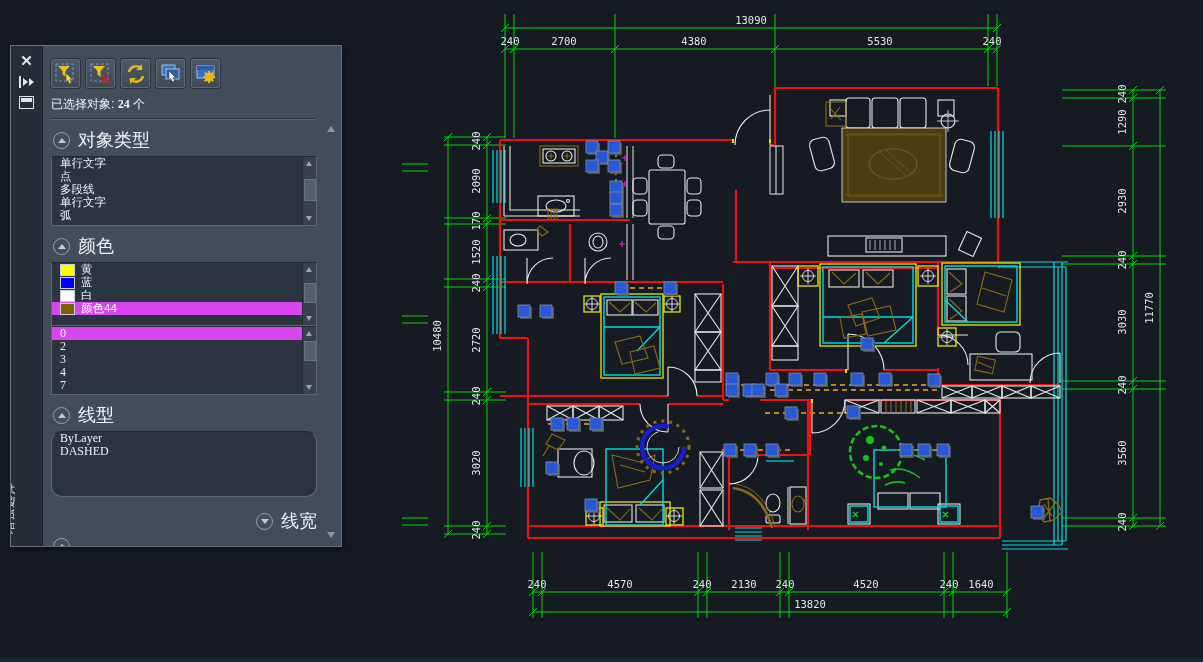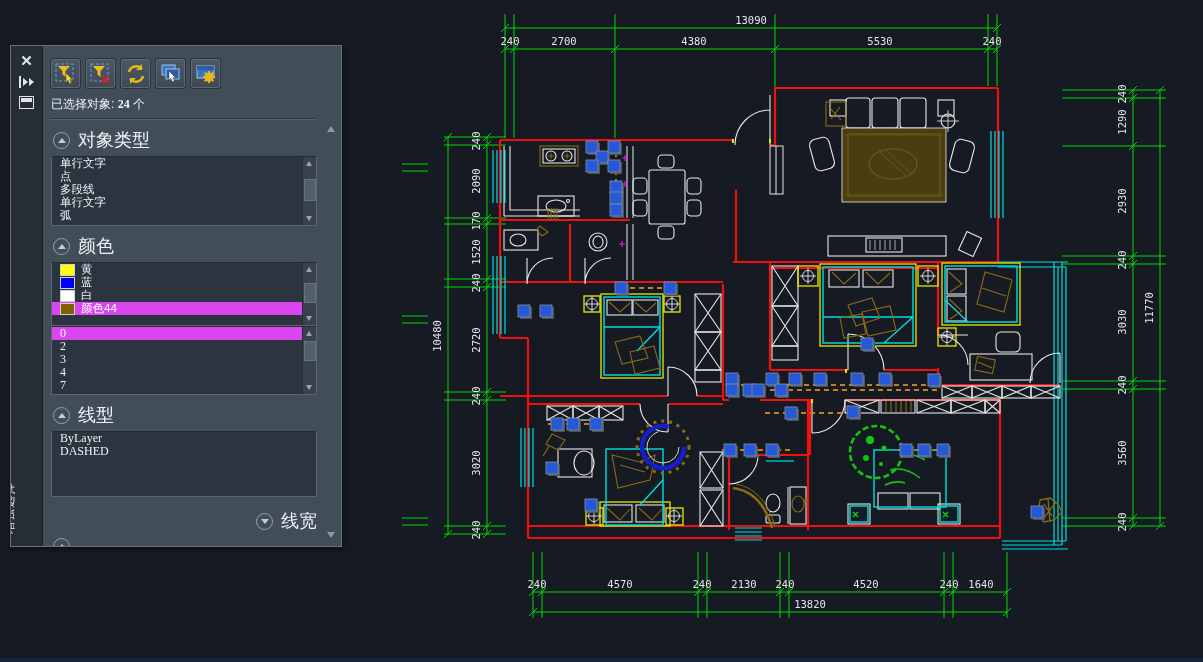--- a/index.html
+++ b/index.html
@@ -607,21 +607,21 @@
           <span class="thumb" style="top:14px;height:18px;"></span>
         </div>
     </div>
 
     <div class="sec-head">
       <span class="chev-circle">
           <span class="chev-up"></span>
         </span>
       <span>线型</span>
     </div>
-    <div class="listbox" style="height:64px;">
+    <div class="listbox" style="height:64px;border-radius:11px;">
       <div class="lrow serif">
           <span>ByLayer</span>
         </div>
       <div class="lrow serif">
           <span>DASHED</span>
         </div>
     </div>
 
     <div class="sec-head" style="margin-top:12px;justify-content:flex-end;">
       <span class="chev-circle">

